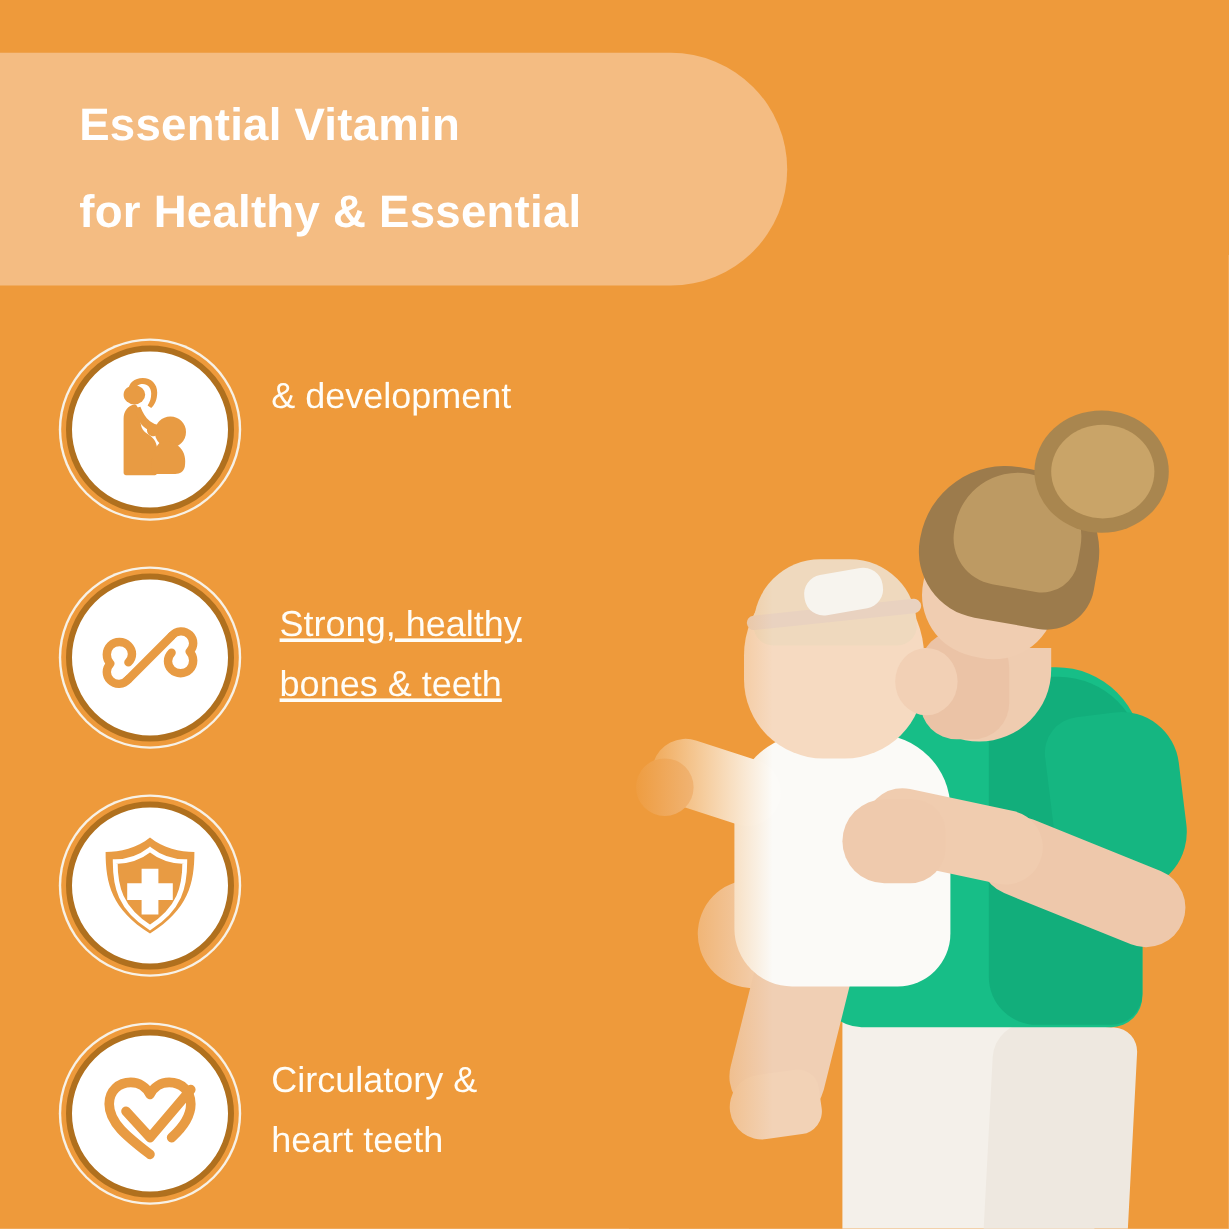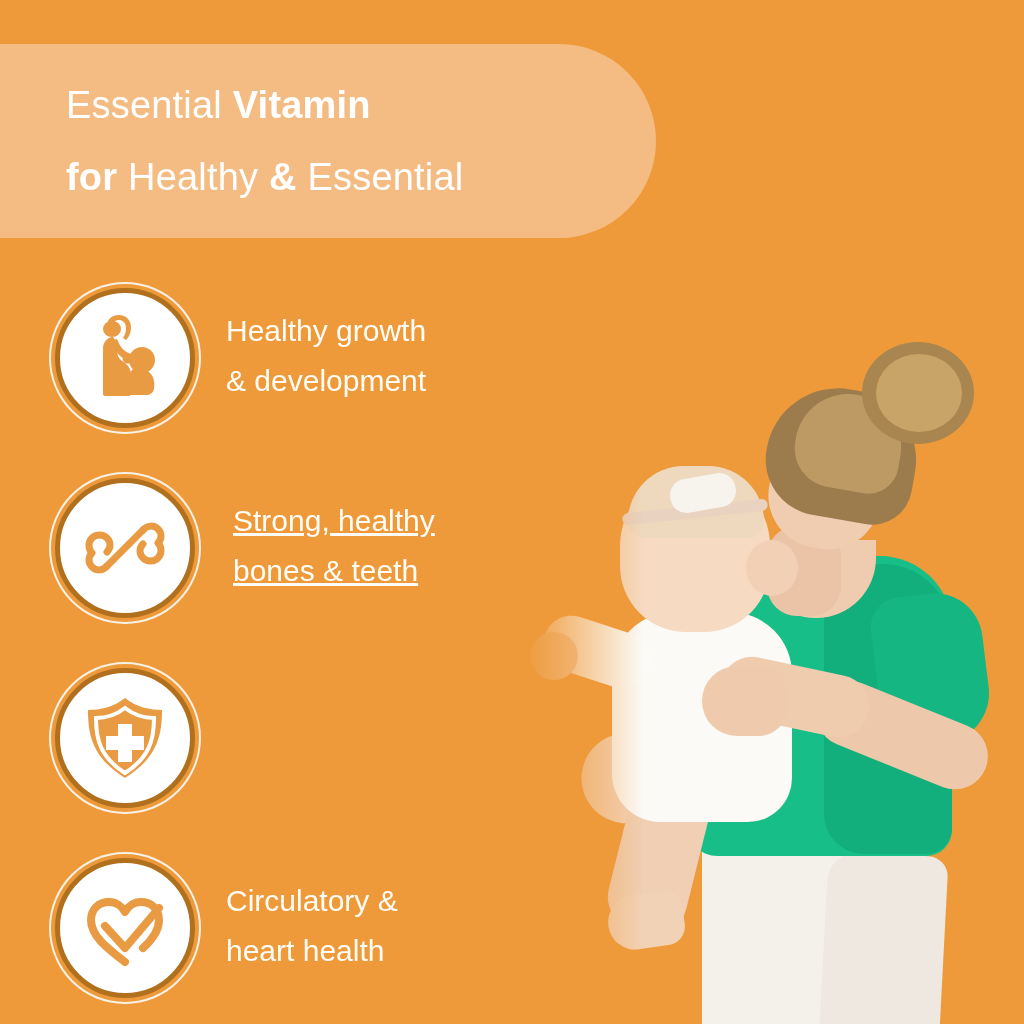--- a/index.html
+++ b/index.html
@@ -37,21 +37,21 @@
     padding-left: 86px;
   }
   .banner-line {
     color: #FFFFFF;
     font-size: 38px;
     line-height: 72px;
     letter-spacing: 0.2px;
     white-space: nowrap;
   }
   .banner-line .b {
-    font-weight: 400;
+    font-weight: 700;
     text-align: right;
   }
   .banner-line .l {
     font-weight: 700;
   }
 
   
   .features {
     position: absolute;
     left: 0;
@@ -282,21 +282,20 @@
             <path d="M28 14c0-7 5-11 12-11 7 0 12 5 12 12 0 6-2 10-5 13l-3-2c2-3 3-6 3-10 0-5-3-8-7-8-4 0-6 2-6 6z"></path>
             <path d="M33 25c-5 1-9 5-9 12v45c0 1 1 2 2 2h24c1 0 2-1 2-2V63c0-5-2-9-6-12-3-2-6-4-7-7-1-4-2-8-2-12-1-5-2-7-4-7z"></path>
             <path d="M38 27c2 5 4 9 8 12 3 2 5 3 7 3 2 0 4-1 5-3l3 3c-1 4-5 6-9 6-5 0-9-2-13-6-3-4-5-9-5-14z"></path>
             <ellipse cx="63" cy="48" rx="13" ry="13"></ellipse>
             <path d="M54 57c6-2 13-1 17 4 4 4 5 10 4 16-1 4-4 6-8 6H52c-3 0-5-2-5-5 0-7 2-16 7-21z"></path>
             <path d="M45 43c2-2 5-2 7 0 2 2 2 5 0 7-2 2-5 2-7 0-2-2-2-5 0-7z"></path>
           </g>
         </svg>
       </div>
       <div class="feature-text">
-        <span class="ln">Healthy growth</span>
         <span class="ln">&amp; development</span>
       </div>
     </div>
 
     <div class="feature-row">
       <div class="badge">
         <svg width="96" height="96" viewBox="0 0 96 96">
           <g fill="none" stroke="#E89B43" stroke-width="7" stroke-linecap="round" stroke-linejoin="round">
             <path d="M30 66 L66 30"></path>
             <path d="M30 66c-4 5-11 5-15 1-4-4-4-10 0-14 -4-4-4-11 0-15 4-4 11-4 15 0 4 4 4 10 0 14"></path>
@@ -324,21 +323,21 @@
       <div class="badge">
         <svg width="96" height="96" viewBox="0 0 96 96">
           <g fill="none" stroke="#E89B43" stroke-width="8" stroke-linecap="round" stroke-linejoin="round">
             <path d="M48 82 C30 68 14 56 14 40 c0-11 8-18 18-18 7 0 13 4 16 10 3-6 9-10 16-10 10 0 18 7 18 18 0 10-6 19-16 28"></path>
             <path d="M28 46 L48 68 L82 28"></path>
           </g>
         </svg>
       </div>
       <div class="feature-text">
         <span class="ln">Circulatory &amp;</span>
-        <span class="ln">heart health</span>
+        <span class="ln">heart teeth</span>
       </div>
     </div>
 
   </div>
 
   <div class="photo">
     <div class="ph m-pants"></div>
     <div class="ph m-pants2"></div>
     <div class="ph m-top"></div>
     <div class="ph m-top-shade"></div>

